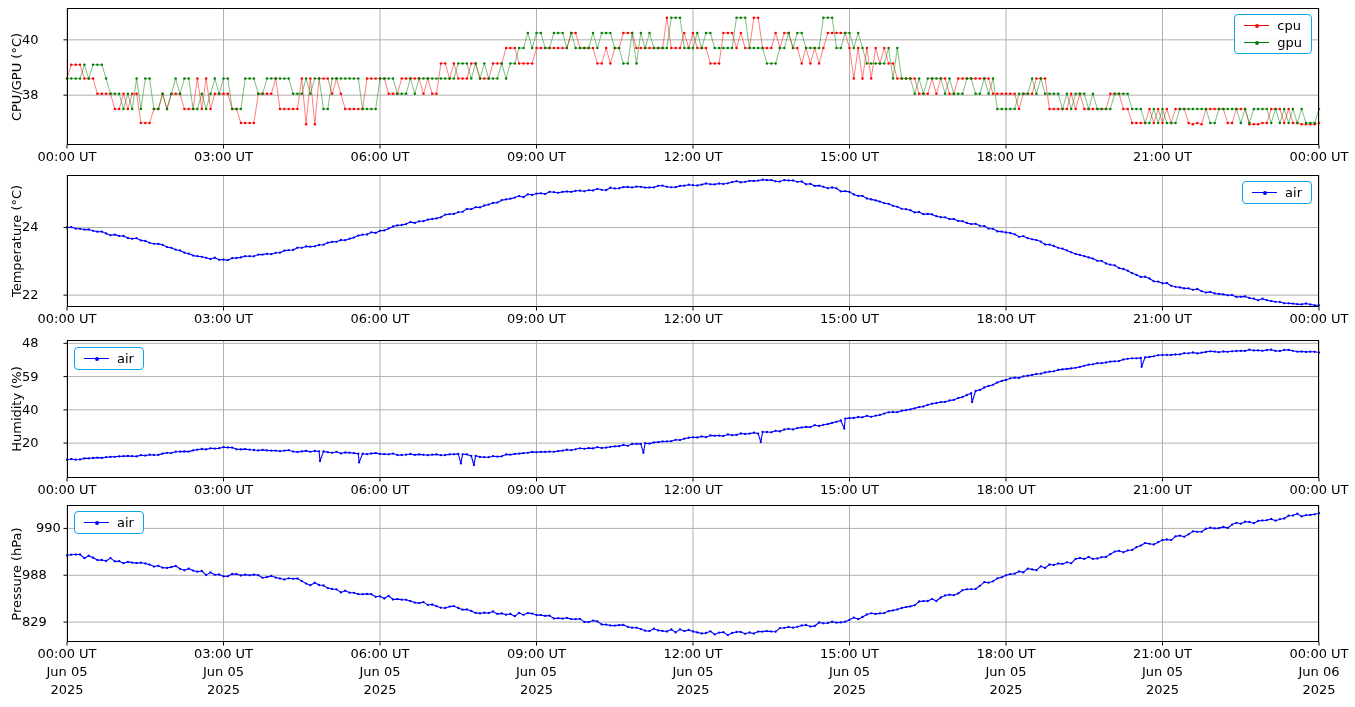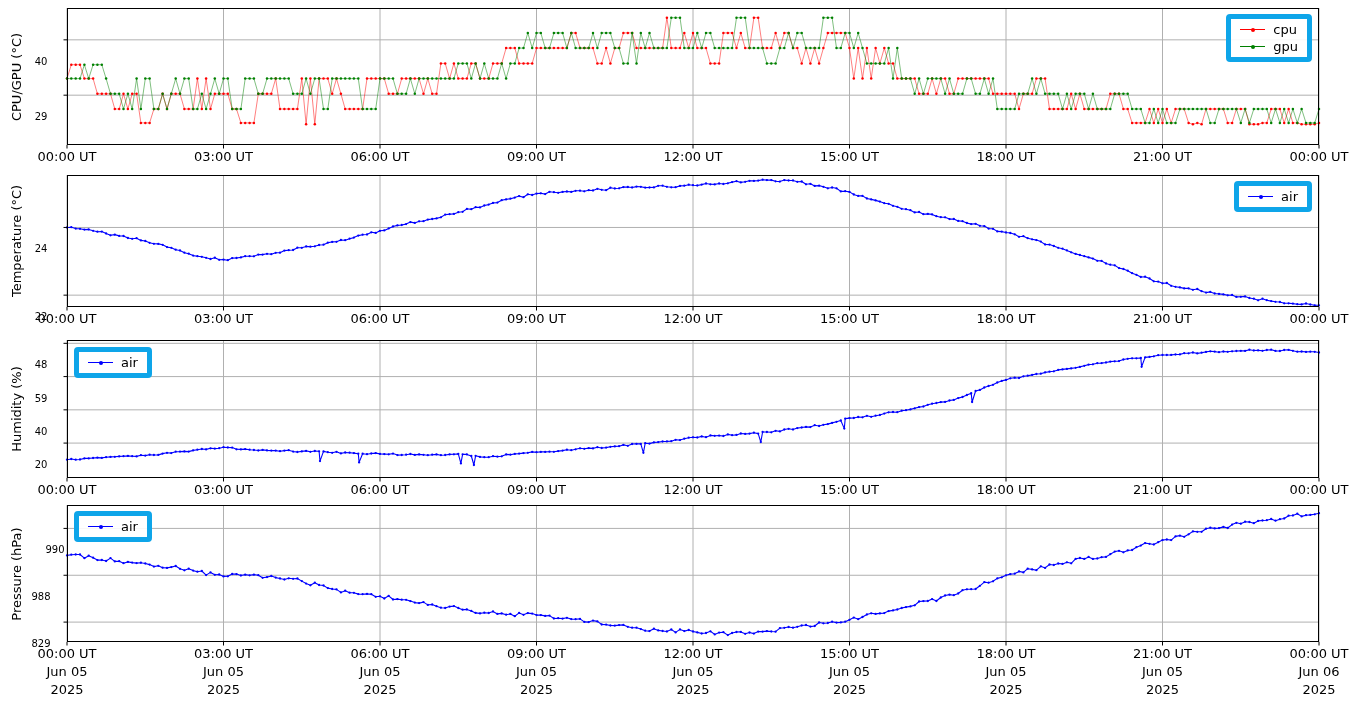--- a/index.html
+++ b/index.html
@@ -4,22 +4,22 @@
 <style>
   html,body{margin:0;padding:0;background:#fff}
   #fig{position:relative;width:1355px;height:707px;background:#fff;overflow:hidden;
        font-family:"DejaVu Sans","Liberation Sans",sans-serif;color:#000;}
   .ylabel{position:absolute;transform:translate(-50%,-50%) rotate(-90deg);
           font-size:13px;white-space:nowrap;}
   .plot{position:absolute;left:67px;}
   .plot svg{overflow:visible;display:block}
   .xtick-label{position:absolute;width:96px;text-align:center;font-size:13px;line-height:17px;}
   .xtick-multi{position:absolute;width:96px;text-align:center;font-size:13px;line-height:18px;}
-  .ytick-label{position:absolute;width:38px;text-align:center;font-size:10px;margin-top:24px;}
-  .legend{position:absolute;border:5px solid #0ea5e9;border-radius:4px;
+  .ytick-label{position:absolute;width:38px;text-align:left;font-size:13px;}
+  .legend{position:absolute;border:1px solid #0ea5e9;border-radius:4px;
           background:rgba(255,255,255,.9);padding:3px 9px;display:flex;
           flex-direction:column;gap:2px;font-size:13px;z-index:5;}
   .legend-entry{display:flex;align-items:center;gap:8px;}
   .swatch{position:relative;width:25px;height:9px;flex:0 0 auto;}
   .swatch .line{position:absolute;left:0;right:0;top:3.6px;height:0;border-top:1.5px solid;}
   .swatch .dot{position:absolute;left:50%;top:50%;width:4px;height:4px;border-radius:50%;
                transform:translate(-50%,-50%);}
 </style>
 </head>
 <body>
@@ -633,21 +633,21 @@
         <line x1="469.5" y1="137" x2="469.5" y2="140.5" stroke="#000000" stroke-width="1"></line>
         <line x1="626" y1="137" x2="626" y2="140.5" stroke="#000000" stroke-width="1"></line>
         <line x1="782.5" y1="137" x2="782.5" y2="140.5" stroke="#000000" stroke-width="1"></line>
         <line x1="939" y1="137" x2="939" y2="140.5" stroke="#000000" stroke-width="1"></line>
         <line x1="1095.5" y1="137" x2="1095.5" y2="140.5" stroke="#000000" stroke-width="1"></line>
         <line x1="1252" y1="137" x2="1252" y2="140.5" stroke="#000000" stroke-width="1"></line>
         <line x1="-3.5" y1="87.18181818181822" x2="0" y2="87.18181818181822" stroke="#000000" stroke-width="1"></line>
         <line x1="-3.5" y1="31.828282828282823" x2="0" y2="31.828282828282823" stroke="#000000" stroke-width="1"></line>
       </svg>
     </div>
-    <div class="ytick-label" style="left: 22px; top: 87.1818px;">29</div>
+    <div class="ytick-label" style="left: 22px; top: 87.1818px;">38</div>
     <div class="ytick-label" style="left: 22px; top: 31.8283px;">40</div>
     <div class="xtick-label" style="left: 19px; top: 148px;">00:00 UT</div>
     <div class="xtick-label" style="left: 175.5px; top: 148px;">03:00 UT</div>
     <div class="xtick-label" style="left: 332px; top: 148px;">06:00 UT</div>
     <div class="xtick-label" style="left: 488.5px; top: 148px;">09:00 UT</div>
     <div class="xtick-label" style="left: 645px; top: 148px;">12:00 UT</div>
     <div class="xtick-label" style="left: 801.5px; top: 148px;">15:00 UT</div>
     <div class="xtick-label" style="left: 958px; top: 148px;">18:00 UT</div>
     <div class="xtick-label" style="left: 1114.5px; top: 148px;">21:00 UT</div>
     <div class="xtick-label" style="left: 1271px; top: 148px;">00:00 UT</div>

